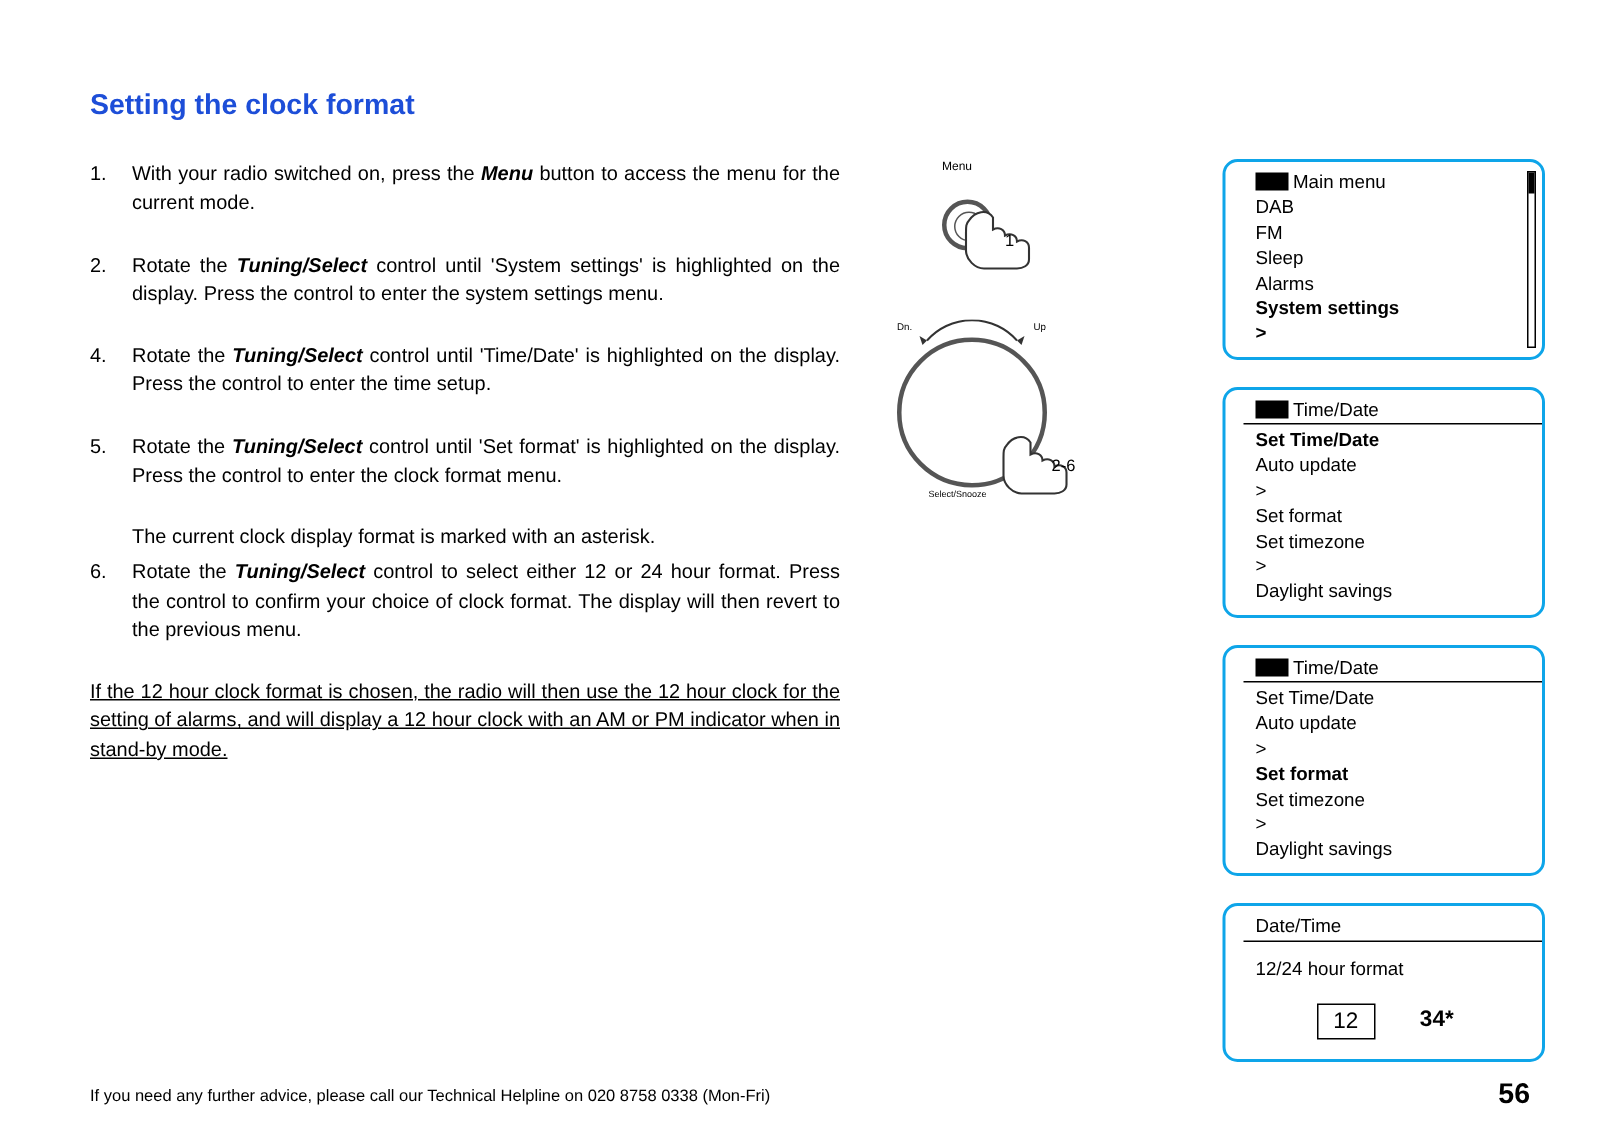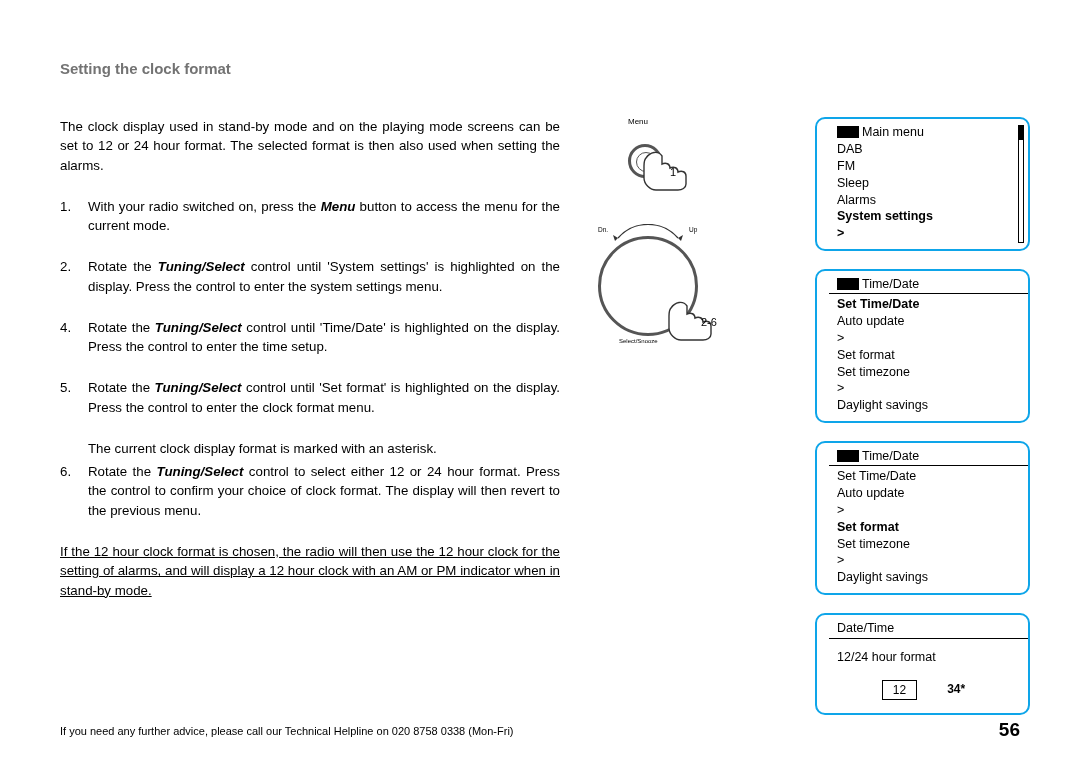--- a/index.html
+++ b/index.html
@@ -1,18 +1,18 @@
 <!DOCTYPE html>
 <html><head>
 <meta charset="utf-8">
 <style>
   * { box-sizing: border-box; margin: 0; padding: 0; }
   html, body { width: 1080px; height: 763px; font-family: Arial, Helvetica, sans-serif; background: #fff; color: #000; }
   .page { position: relative; width: 1080px; height: 763px; padding: 60px 60px 30px 60px; }
-  h1.title { font-size: 15px; font-weight: bold; color: #737373; margin-bottom: 40px; }
+  h1.title { font-size: 19px; font-weight: bold; color: #1d4ed8; margin-bottom: 24px; }
   .content { display: flex; }
   .left-col { width: 500px; font-size: 13.3px; line-height: 1.45; }
   .left-col p.intro { text-align: justify; margin-bottom: 22px; }
   .left-col ol { list-style: none; }
   .left-col li { text-align: justify; margin-bottom: 22px; padding-left: 28px; position: relative; }
   .left-col li .num { position: absolute; left: 0; }
   .note { padding-left: 28px; margin-bottom: 4px; }
   .trailing { text-align: justify; text-decoration: underline; }
   b { font-weight: bold; }
   i { font-style: italic; }
@@ -39,35 +39,34 @@
   .screen .hdr { font-size: 12.5px; }
   .screen .hdr .blk { display: inline-block; width: 22px; height: 12px; background: #000; vertical-align: -2px; margin-right: 3px; }
   .screen .rule { border-top: 1.5px solid #000; margin: 0px -8px 2px -8px; }
   .screen .rule.mid { margin-top: 1px; }
   .screen .row { display: flex; justify-content: space-between; flex-direction: column; }
   .screen .row b { font-weight: bold; }
   .scroll { position: absolute; right: 4px; top: 6px; width: 6px; bottom: 6px; border: 1px solid #000; }
   .scroll .thumb { position: absolute; left: 0; right: 0; top: 0; height: 14px; background: #000; }
   .format-box { text-align: left; padding-top: 8px; padding-bottom: 2px; }
   .opts { display: flex; justify-content: center; gap: 20px; margin-top: 14px; margin-bottom: 4px; }
-  .opt { padding: 1px 10px; font-size: 12px; }
+  .opt { padding: 1px 10px; font-size: 15px; }
   .opt.sel { border: 1px solid #000; }
 
   .footer { position: absolute; left: 60px; bottom: 26px; font-size: 11px; }
   .page-num { position: absolute; right: 60px; bottom: 22px; font-size: 19px; font-weight: bold; }
 </style>
 </head>
 <body>
 
 <div class="page">
   <h1 class="title">Setting the clock format</h1>
 
   <div class="content">
     <div class="left-col">
-      <p class="intro">The clock display used in stand-by mode and on the playing mode screens can be set to 12 or 24 hour format.  The selected format is then also used when setting the alarms.</p>
       <ol>
         <li>
           <span class="num">1.</span>
           <span>With your radio switched on, press the </span><b><i>Menu</i></b><span> button to access the menu for the current mode.</span>
         </li>
         <li>
           <span class="num">2.</span>
           <span>Rotate the </span><b><i>Tuning/Select</i></b><span> control until 'System settings' is highlighted on the display. Press the control to enter the system settings menu.</span>
         </li>
         <li>

